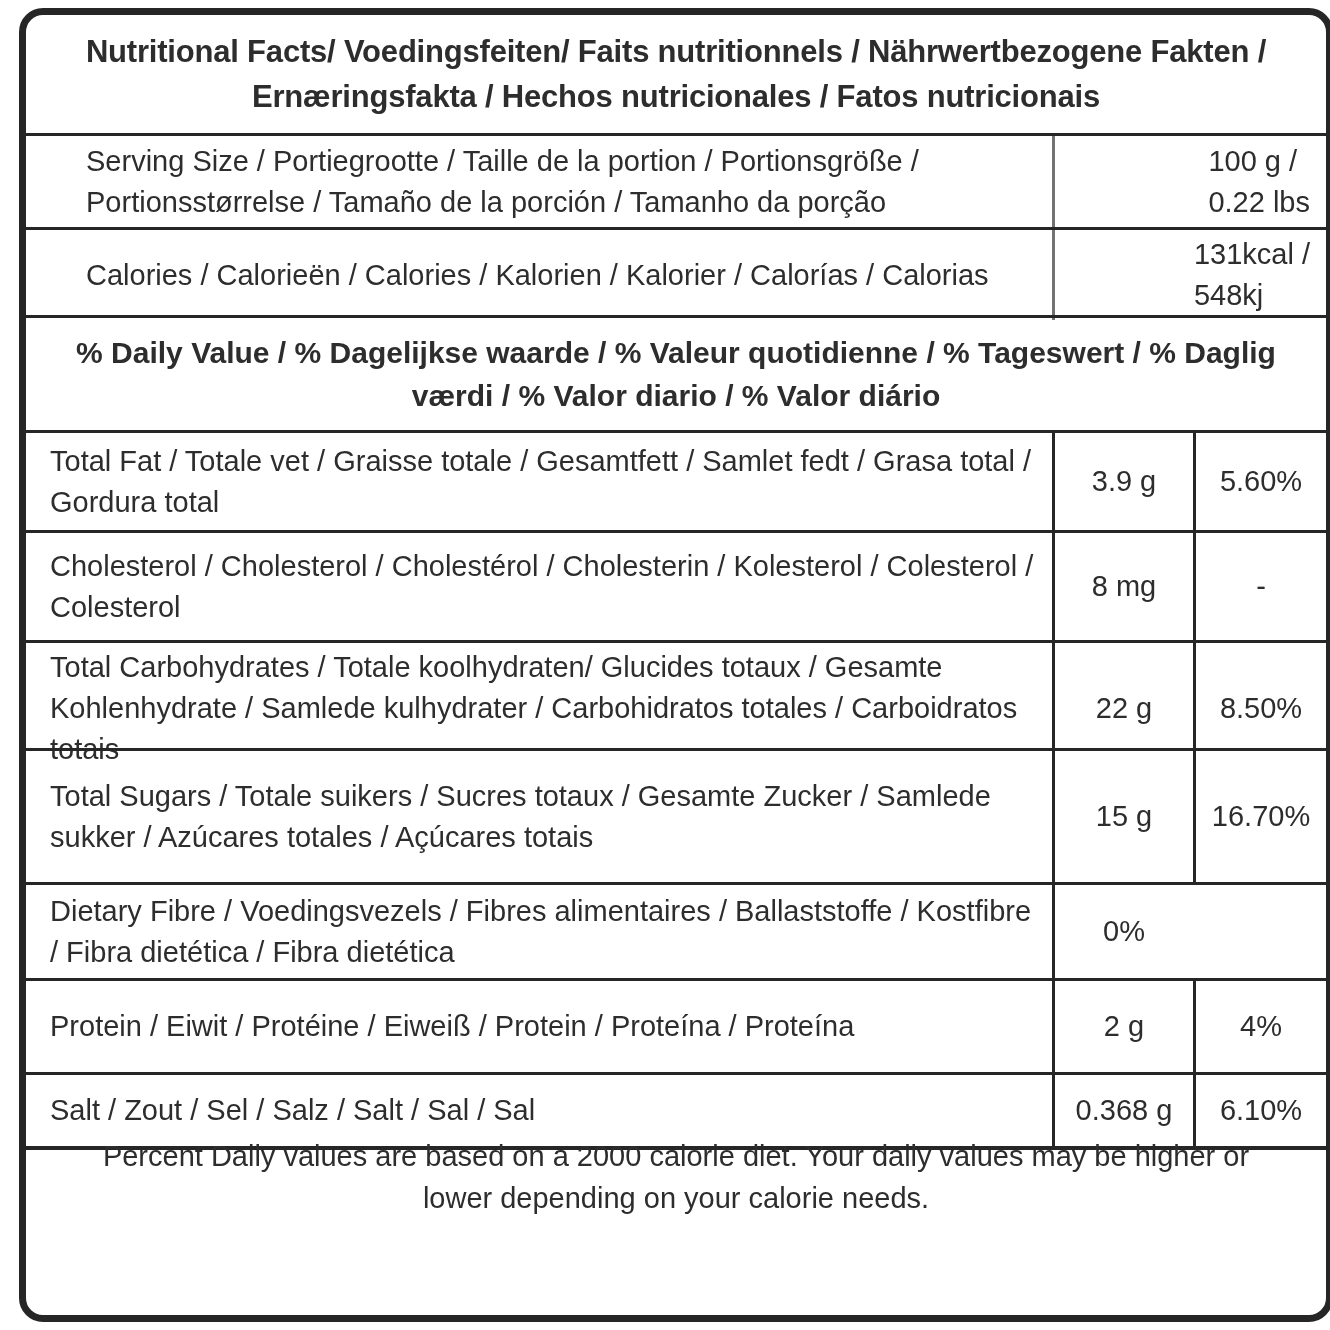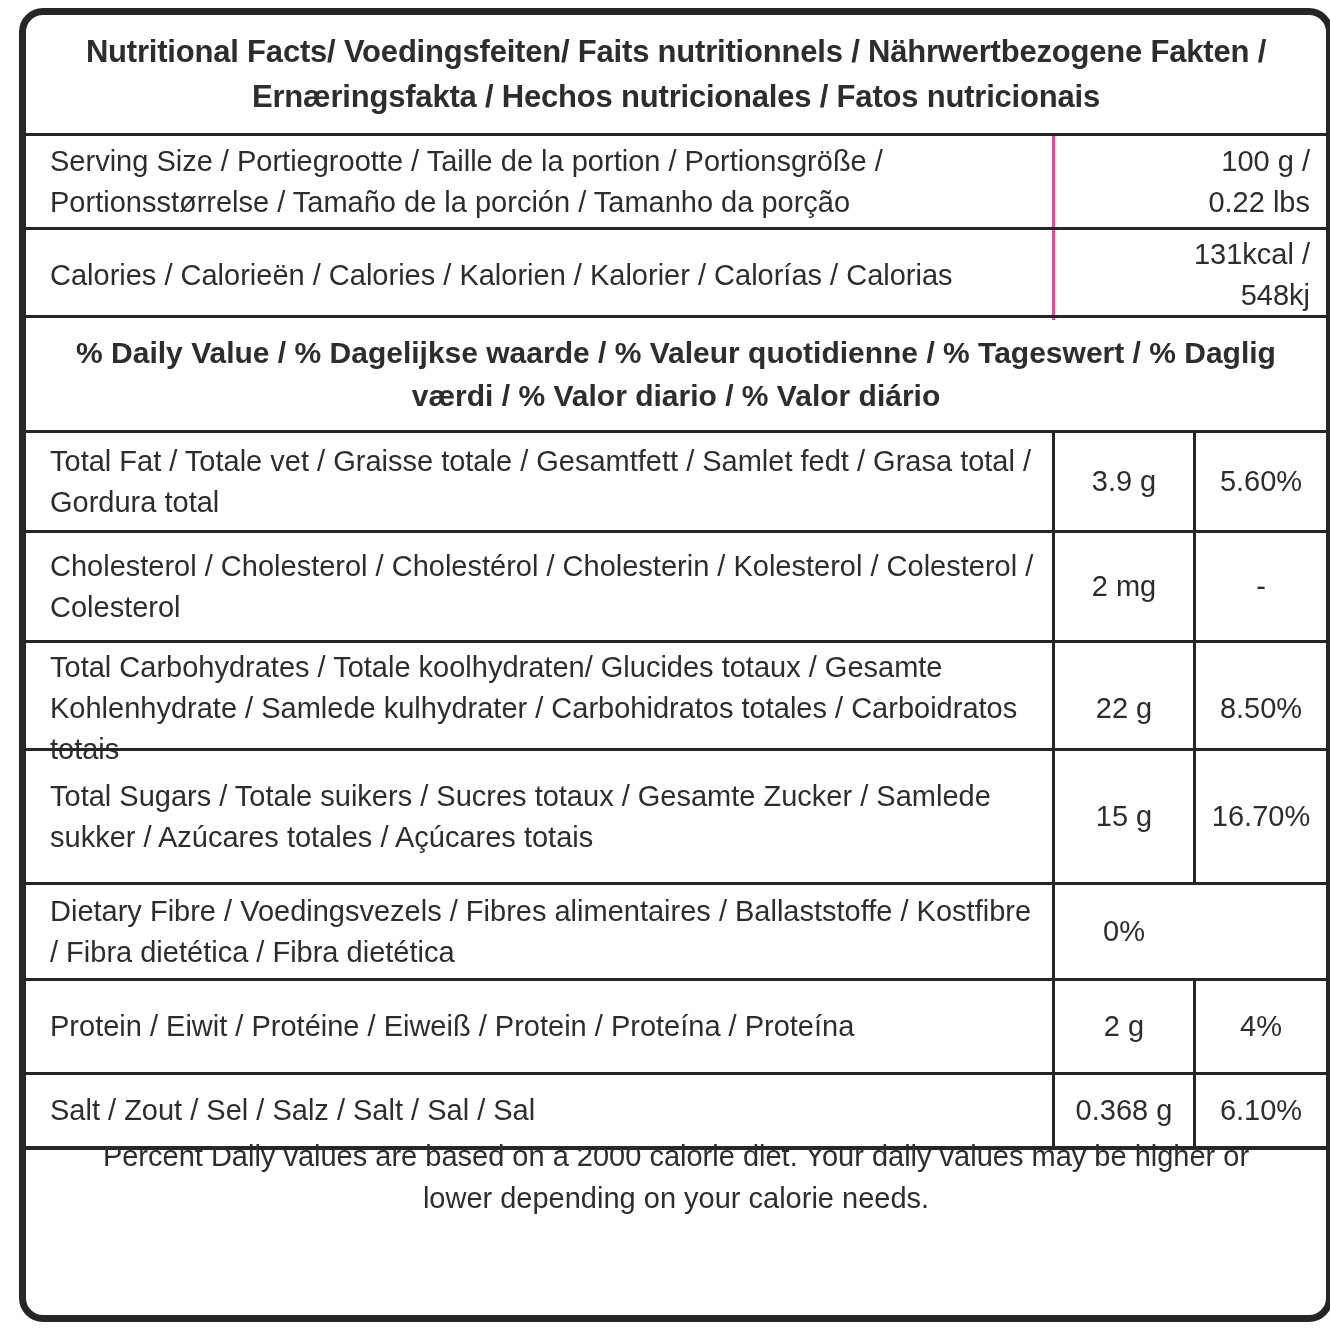--- a/index.html
+++ b/index.html
@@ -52,43 +52,44 @@
     font-size: 29px;
     line-height: 42px;
     border-top-width: 4px !important;
     padding: 0 40px;
   }
 
   
   .row2 {
     display: grid;
     grid-template-columns: 1fr 274px;
+    padding-left: 36px;
   }
   
   .row3 {
     display: grid;
     grid-template-columns: 1fr 141px 133px;
   }
   .cell {
     box-sizing: border-box;
     display: flex;
     align-items: center;
     font-size: 29px;
     line-height: 41px;
   }
   .cell-label {
     justify-content: flex-start;
     text-align: left;
     padding: 4px 16px 4px 24px;
   }
   .cell-value-wide {
     justify-content: flex-end;
-    text-align: right;
+    text-align: left;
     padding: 4px 16px 4px 8px;
-    border-left: 3px solid #ec4899;
+    border-left: 3px solid #737373;
     white-space: pre-line;
   }
   .cell-amount {
     justify-content: center;
     text-align: center;
     border-left: 3px solid #262626;
     padding: 2px 4px;
   }
   .cell-percent {
     justify-content: center;
@@ -120,21 +121,21 @@
 
   <div class="band row3">
     <div class="cell cell-label">Total Fat / Totale vet / Graisse totale / Gesamtfett / Samlet fedt / Grasa total / Gordura total</div>
     <div class="cell cell-amount">3.9 g</div>
     <div class="cell cell-percent">5.60%</div>
   </div>
 
 
   <div class="band row3">
     <div class="cell cell-label">Cholesterol / Cholesterol  / Cholestérol / Cholesterin /  Kolesterol / Colesterol / Colesterol</div>
-    <div class="cell cell-amount">2 mg</div>
+    <div class="cell cell-amount">8 mg</div>
     <div class="cell cell-percent">-</div>
   </div>
 
   <div class="band row3">
     <div class="cell cell-label">Total Carbohydrates / Totale koolhydraten/ Glucides totaux / Gesamte Kohlenhydrate / Samlede kulhydrater / Carbohidratos totales / Carboidratos totais</div>
     <div class="cell cell-amount">22 g</div>
     <div class="cell cell-percent">8.50%</div>
   </div>
 
   <div class="band row3">

